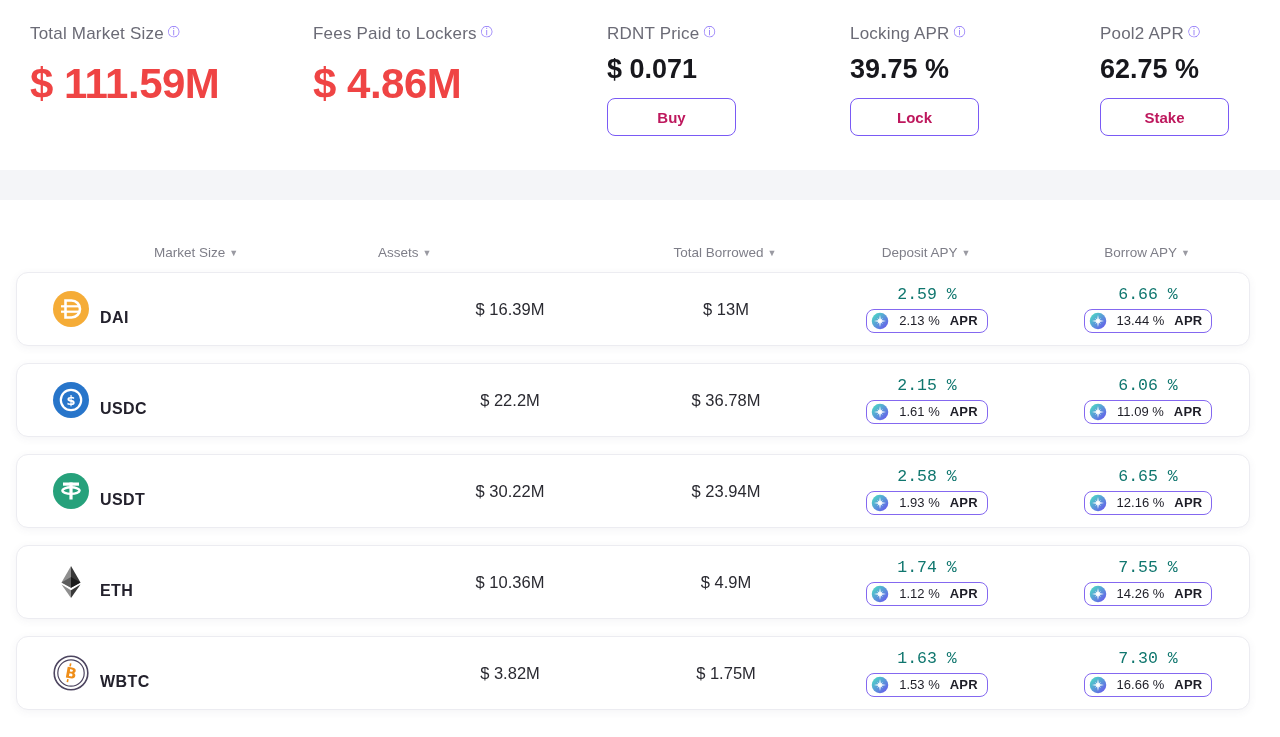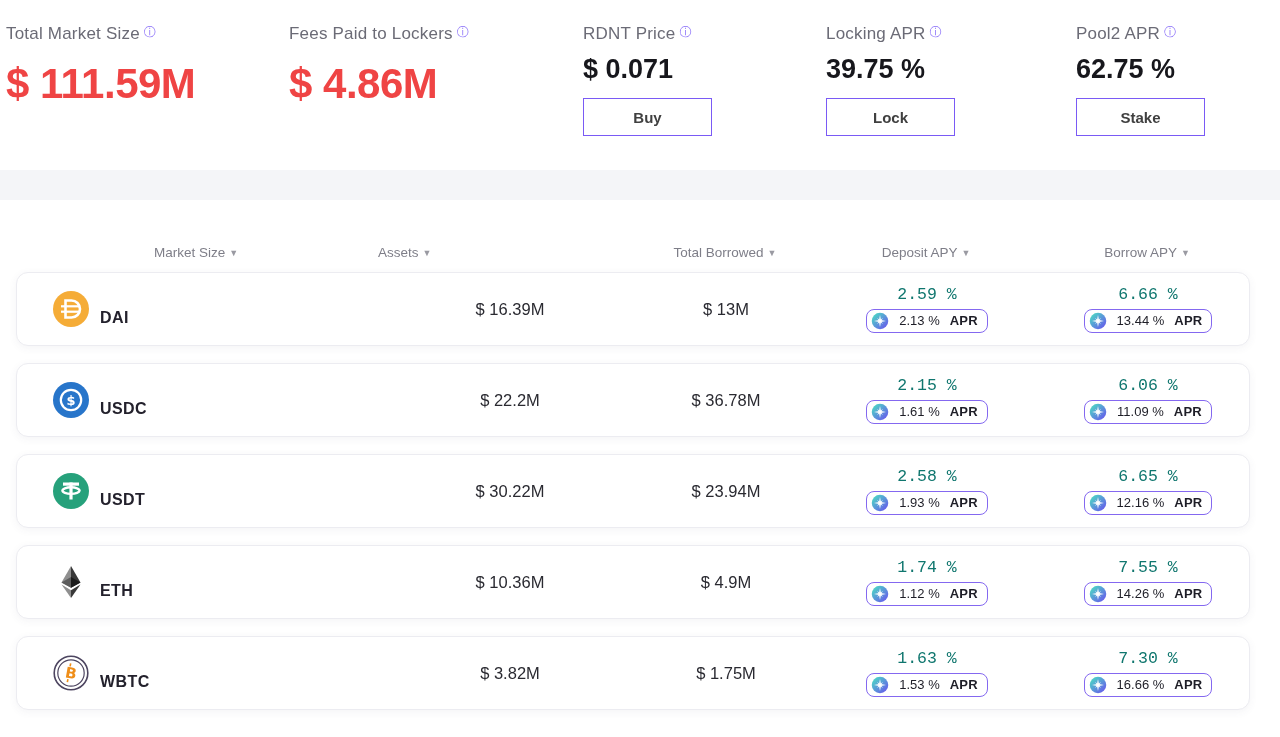--- a/index.html
+++ b/index.html
@@ -1,32 +1,32 @@
 <!DOCTYPE html>
 <html><head>
 <meta charset="utf-8">
 <style>
   * { margin:0; padding:0; box-sizing:border-box; }
   html,body { width:1280px; height:737px; background:#ffffff; overflow:hidden;
               font-family:"Liberation Sans","DejaVu Sans",sans-serif; color:#1d1d24; }
 
   
-  .stats { display:flex; padding:24px 0 0 6px; height:170px; }
+  .stats { display:flex; padding:24px 0 0 30px; height:170px; }
   .stat { flex:0 0 auto; }
   .stat.s1 { width:283px; }
   .stat.s2 { width:294px; }
   .stat.s3 { width:243px; }
   .stat.s4 { width:250px; }
   .stat.s5 { width:190px; }
   .stat-label { font-size:17px; color:#6b6b76; letter-spacing:.2px; }
   .info-icon { color:#8a70f8; font-size:12px; vertical-align:top; margin-left:4px; font-style:normal; }
   .stat-value-lg { margin-top:16px; font-size:42px; font-weight:700; color:#ef4444; letter-spacing:-.5px; }
   .stat-value-sm { margin-top:10px; font-size:27px; font-weight:700; color:#17171c; }
   .stat-btn { display:block; margin-top:13px; width:129px; height:38px; background:#fff;
-              border:1.5px solid #7a5af5; border-radius:0; color:#404040;
+              border:1.5px solid #7a5af5; border-radius:8px; color:#be185d;
               font-weight:700; font-size:15px; font-family:inherit; cursor:pointer; }
 
   
   .band { height:30px; background:#f4f5f8; }
 
   
   .grid-cols { display:grid; grid-template-columns:360px 266px 166px 236px 206px; }
   .thead { margin:45px 30px 12px 16px; color:#7e7e88; font-size:13.5px; align-items:center; }
   .th { text-align:center; cursor:pointer; }
   .th.first { text-align:left; padding-left:2px; }

